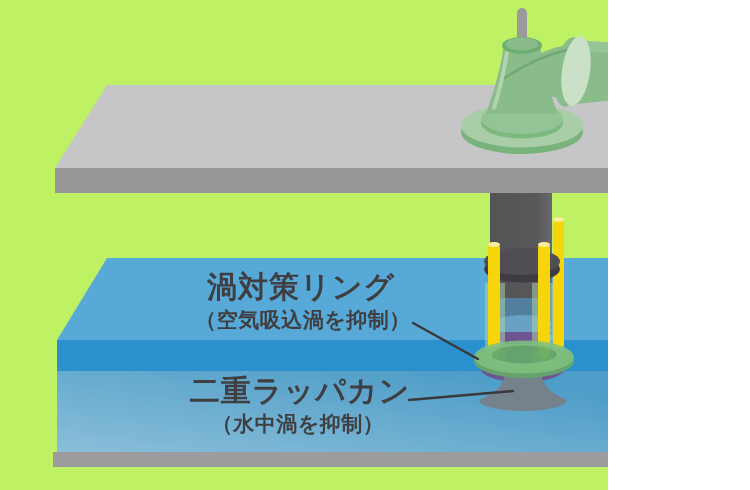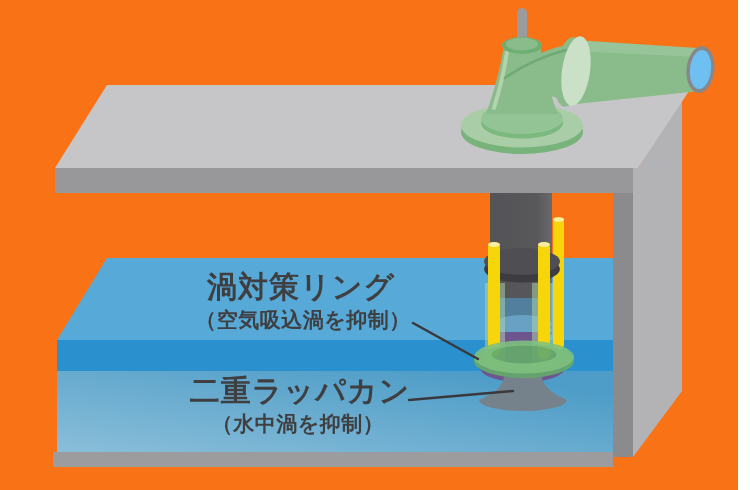--- a/index.html
+++ b/index.html
@@ -1,16 +1,16 @@
 <!DOCTYPE html>
 <html><head>
 <meta charset="utf-8">
 <style>
   html,body{margin:0;padding:0;background:#ffffff;}
-  .canvas{position:relative;width:738px;height:490px;background:#f97316;overflow:hidden;
+  .canvas{position:relative;width:608px;height:490px;background:#bef264;overflow:hidden;
           font-family:"Liberation Sans","DejaVu Sans",sans-serif;}
   svg{display:block;}
   .lbl-title{font-weight:700;font-size:30px;letter-spacing:1px;}
   .lbl-sub{font-weight:700;font-size:21px;letter-spacing:0.5px;}
 </style>
 </head>
 <body>
 
 <div class="canvas">
 <svg width="750" height="490" viewBox="0 0 750 490">

